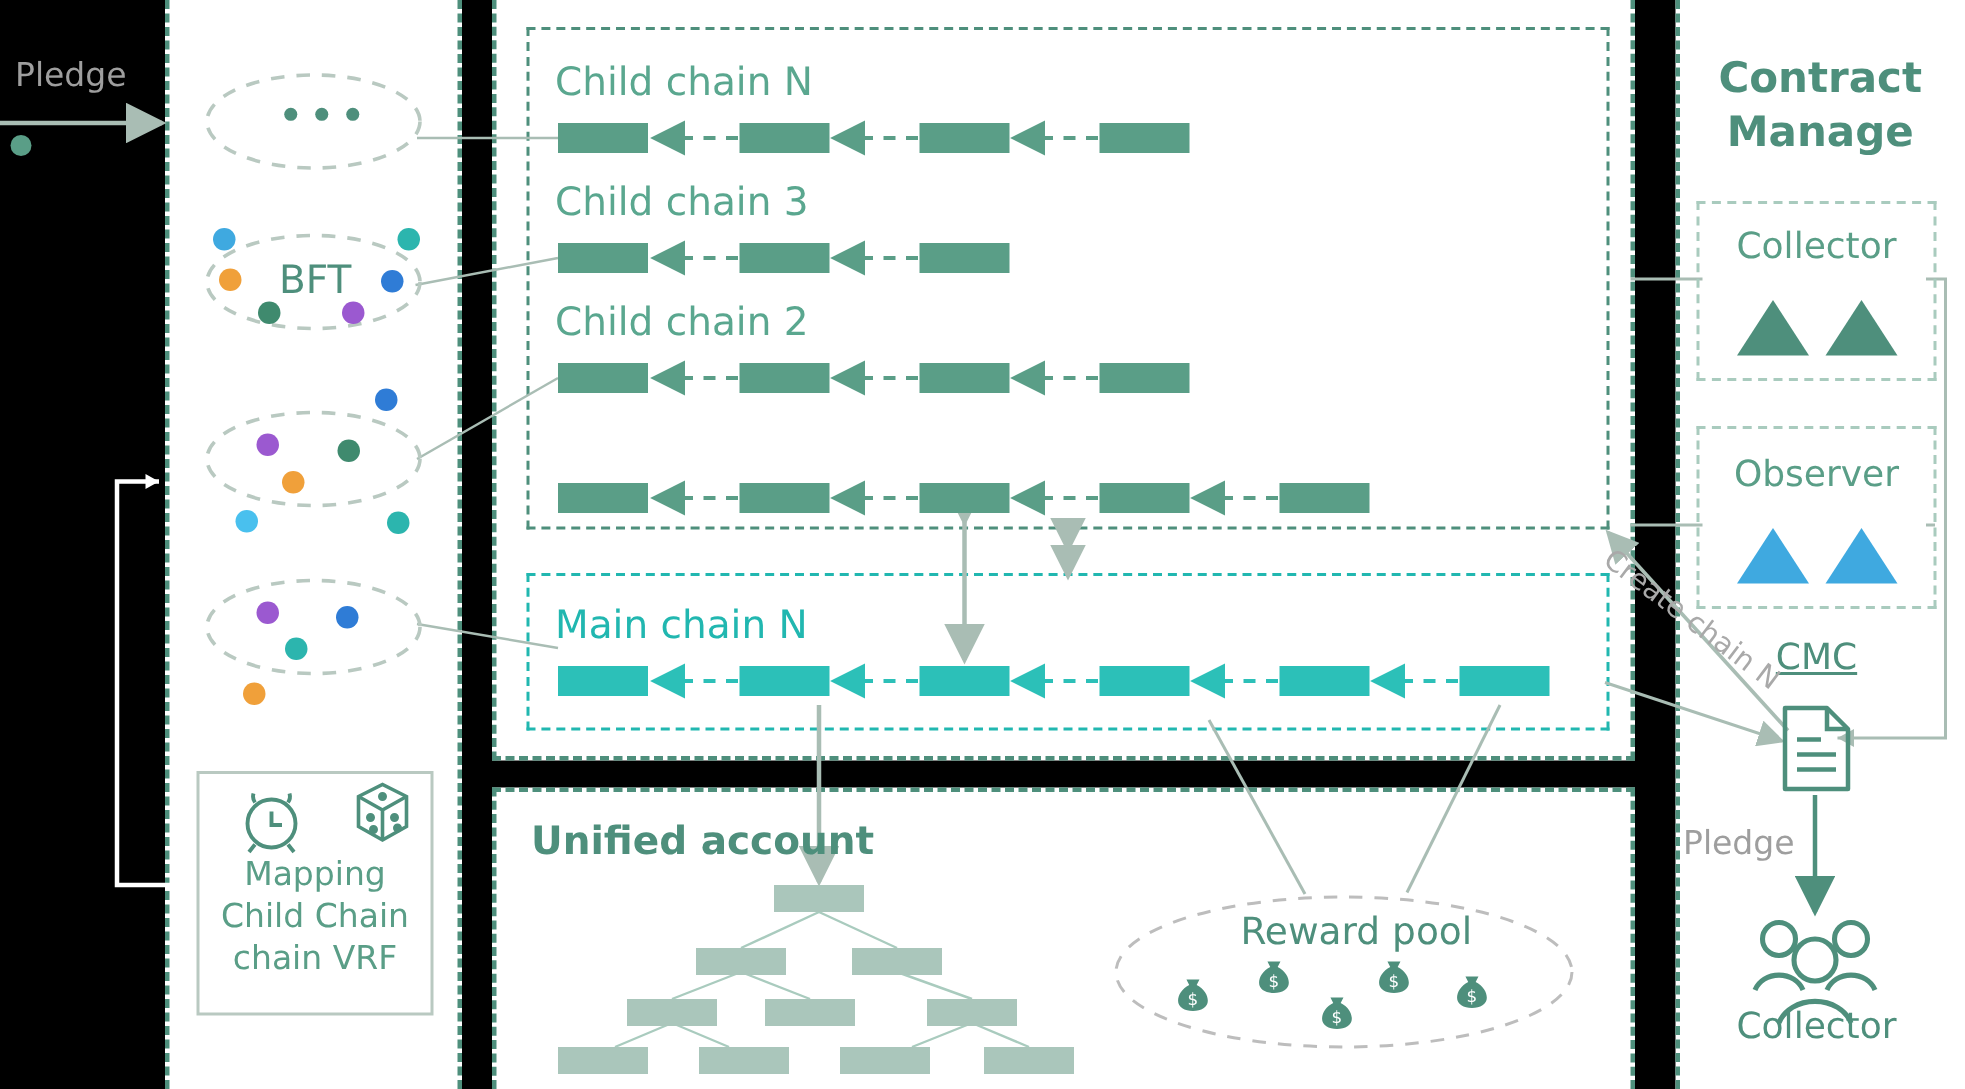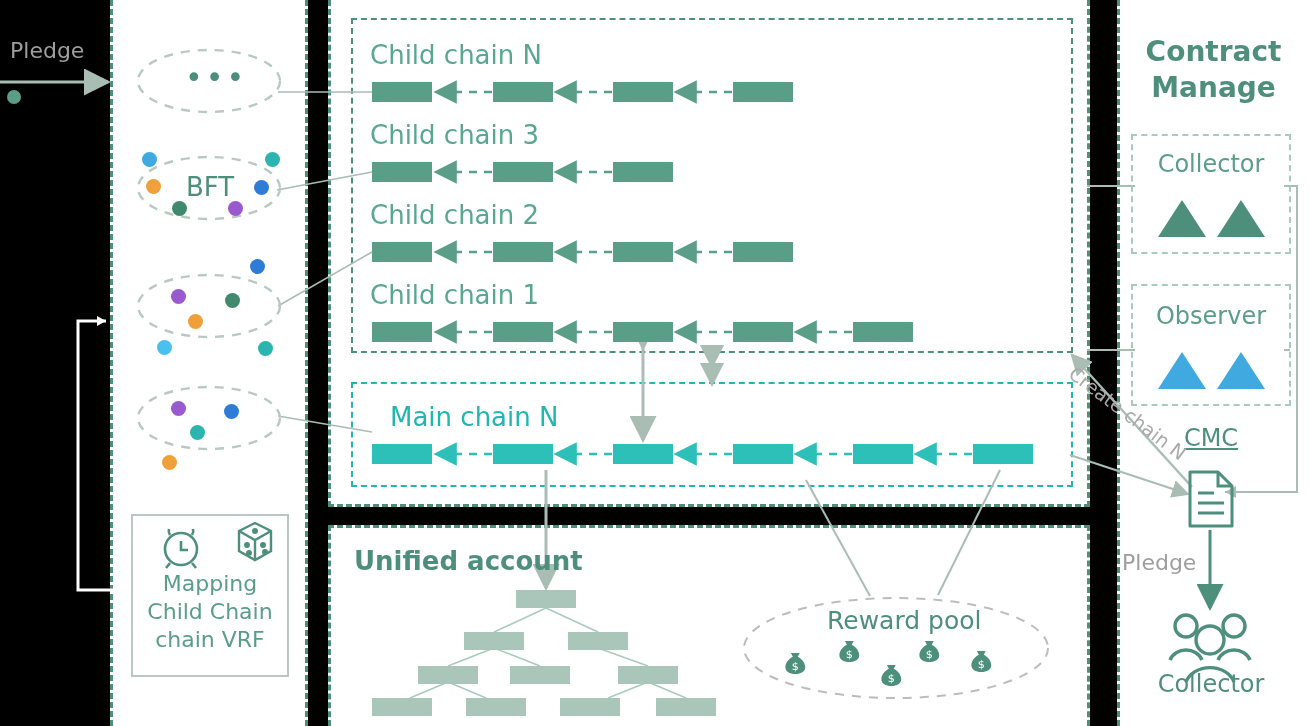--- a/index.html
+++ b/index.html
@@ -313,22 +313,21 @@
   <div style="position:absolute;left:137px;top:570px;width:146px;text-align:center;font-size:22px;color:#5a9e87;line-height:1.28;">
     <div>Mapping</div>
     <div>Child Chain</div>
     <div>chain VRF</div>
   </div>
 
 
   <div class="t chain-title" style="left:370px;top:40px;text-align:right;">Child chain N</div>
   <div class="t chain-title" style="left:370px;top:120px;">Child chain 3</div>
   <div class="t chain-title" style="left:370px;top:200px;">Child chain 2</div>
-  <div class="t chain-title" style="left:370px;top:280px;">Child chain 1</div>
-  <div class="t main-title" style="left:370px;top:402px;margin-left:20px;">Main chain N</div>
+  <div class="t main-title" style="left:370px;top:402px;">Main chain N</div>
 
   <div class="t hdr" style="left:354px;top:546px;font-size:26px;">Unified account</div>
   <div class="t lbl-green" style="left:827px;top:606px;font-size:25px;">Reward pool</div>
 
   <div style="position:absolute;left:1121px;top:34px;width:185px;text-align:center;font-size:28px;font-weight:bold;color:#4e8f7c;line-height:1.28;">
     <div>Contract</div>
     <div>Manage</div>
   </div>
 
   <div style="position:absolute;left:1131px;top:150px;width:160px;text-align:center;font-size:24px;color:#5a9e87;">Collector</div>

